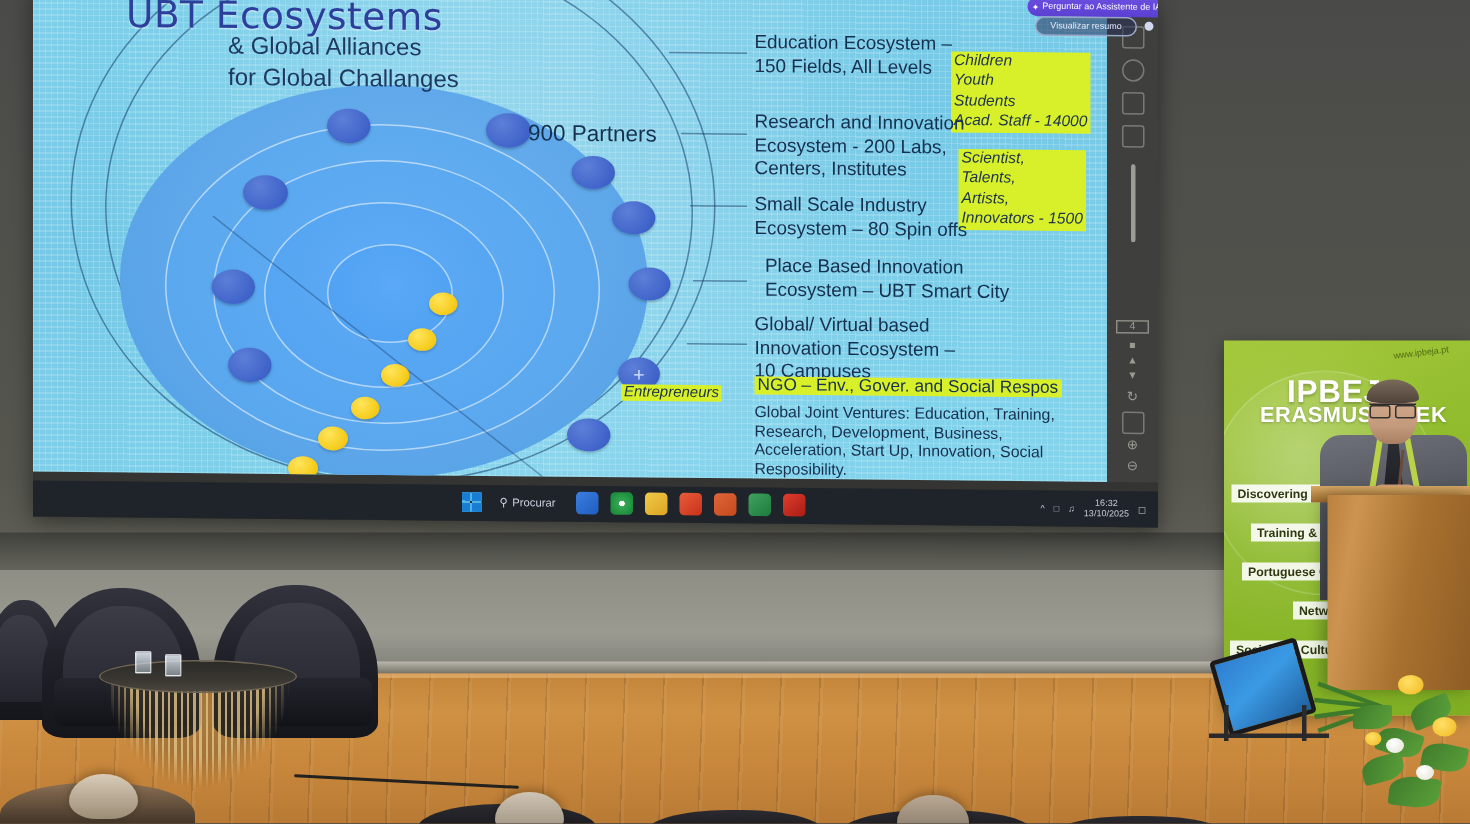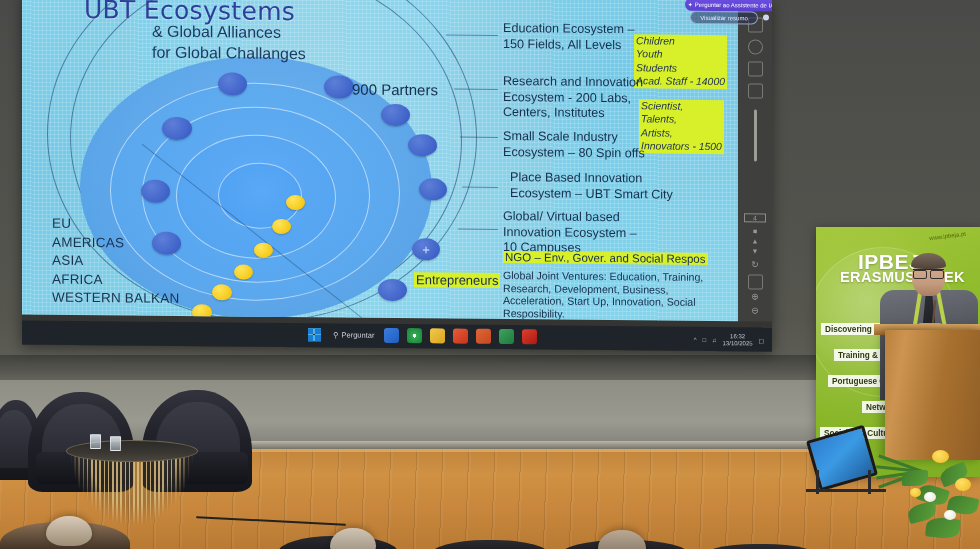--- a/index.html
+++ b/index.html
@@ -137,22 +137,22 @@
   .partners-lbl {
     position: absolute; left: 330px; top: 85px;
     color: #16304f; font-size: 15px;
   }
   .region-list {
     position: absolute; left: 30px; top: 222px;
     color: #1b3250; font-size: 13.5px; line-height: 18.5px;
     letter-spacing: .2px;
   }
   .entrepreneurs {
-    position: absolute; left: 392px; top: 276px;
-    font-size: 13px; color: #1a2e4d;
+    position: absolute; left: 392px; top: 260px;
+    font-size: 10px; font-style: italic; color: #1a2e4d;
     background: #d7f02a; padding: 0 2px;
   }
 
   
   .rcol { position: absolute; left: 481px; top: 24px; width: 232px; }
   .eco-block { position: relative; margin-bottom: 7px; }
   .eco-txt {
     color: #16304f; font-size: 12.6px; line-height: 15.5px;
     white-space: pre-line;
   }
@@ -459,25 +459,20 @@
             <div class="ynode" style="left:250px;top:224px;width:19px;height:15px;"></div>
             <div class="ynode" style="left:232px;top:248px;width:19px;height:15px;"></div>
             <div class="ynode" style="left:212px;top:270px;width:19px;height:15px;"></div>
             <div class="ynode" style="left:190px;top:290px;width:20px;height:16px;"></div>
             <div class="ynode" style="left:170px;top:310px;width:20px;height:16px;"></div>
 
             <div class="slide-title">UBT Ecosystems</div>
             <div class="slide-sub1">&amp; Global Alliances</div>
             <div class="slide-sub2">for Global Challanges</div>
             <div class="partners-lbl">900 Partners</div>
-            <div class="region-list" style="white-space:pre-line;">EU
-AMERICAS
-ASIA
-AFRICA
-WESTERN BALKAN</div>
             <div class="entrepreneurs">Entrepreneurs</div>
 
             <div class="leader" style="left:424px;top:38px;width:52px;"></div>
             <div class="leader" style="left:432px;top:92px;width:44px;"></div>
             <div class="leader" style="left:438px;top:140px;width:38px;"></div>
             <div class="leader" style="left:440px;top:190px;width:36px;"></div>
             <div class="leader" style="left:436px;top:232px;width:40px;"></div>
 
             <div class="rcol">
               <div class="eco-block" style="height:30px;">
@@ -547,21 +542,21 @@
         </div>
         <div class="toolbar-btn">
           <span>Visualizar resumo</span>
         </div>
         <div class="toolbar-dot"></div>
 
         <div class="taskbar">
           <div class="tb-start"></div>
           <div class="tb-search">
             <span>⚲</span>
-            <span>Perguntar</span>
+            <span>Procurar</span>
           </div>
           <div class="tb-apps">
             <div class="tb-app" style="background:linear-gradient(140deg,#3b7de0,#1f5ec0);"></div>
             <div class="tb-app" style="background:radial-gradient(circle at 50% 50%,#fff 18%,#34a853 19%,#1e8e3e 75%);"></div>
             <div class="tb-app" style="background:linear-gradient(140deg,#f3c94a,#d9a521);"></div>
             <div class="tb-app" style="background:linear-gradient(140deg,#e85c3a,#c8321a);"></div>
             <div class="tb-app" style="background:linear-gradient(140deg,#e0663a,#c44a1d);"></div>
             <div class="tb-app" style="background:linear-gradient(140deg,#3fa35f,#1e7a3c);"></div>
             <div class="tb-app" style="background:linear-gradient(140deg,#e03d2e,#a81c12);"></div>
           </div>

